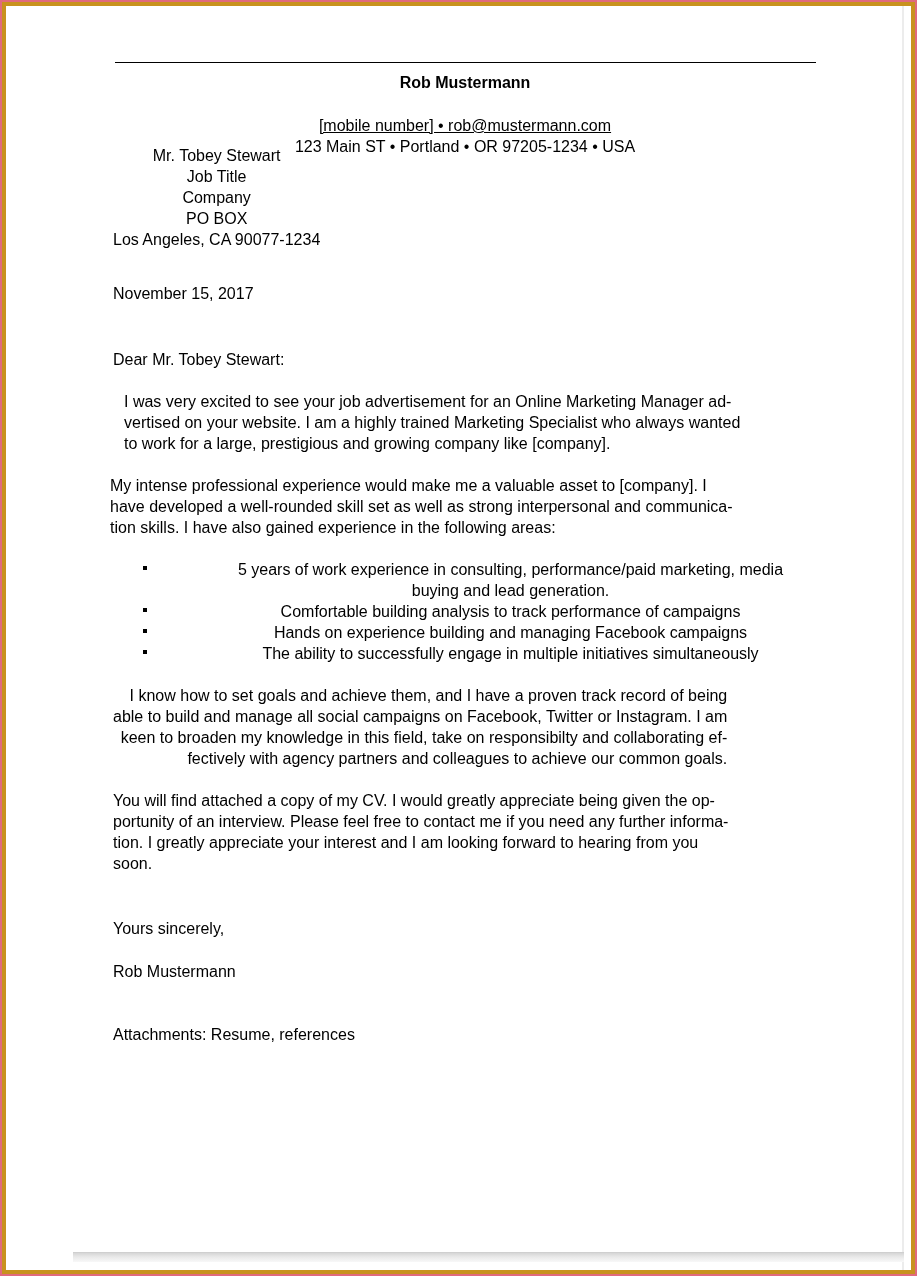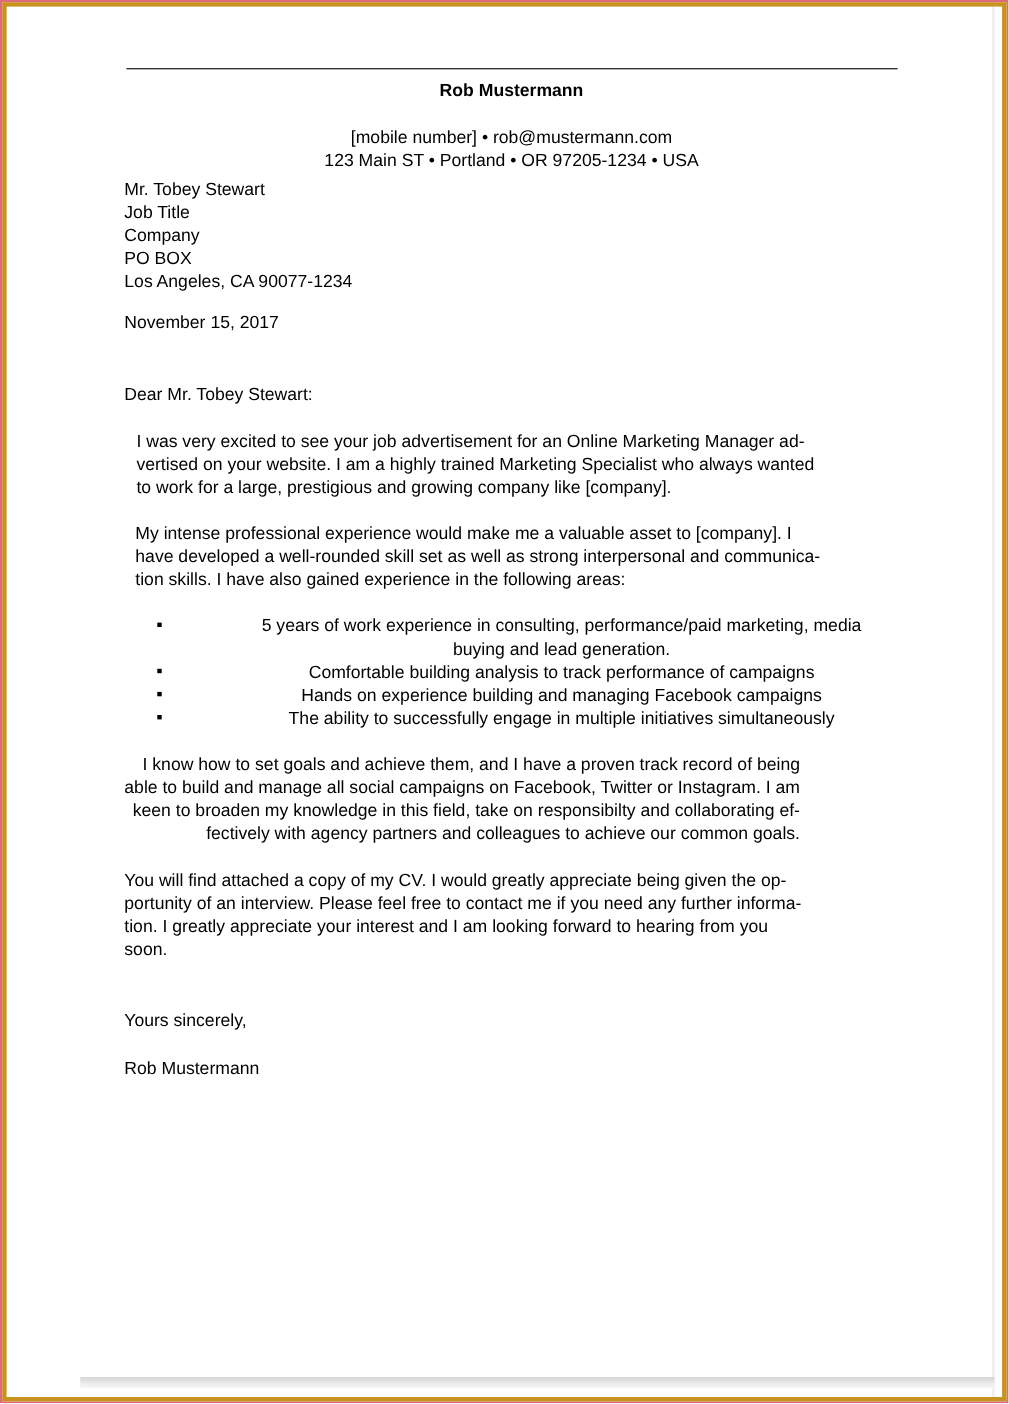--- a/index.html
+++ b/index.html
@@ -54,27 +54,27 @@
 
   .hr-rule {
     position: absolute;
     left: 109px; top: 56px;
     width: 701px; height: 1px;
     background: #000;
   }
 
   .sender-name   { top: 66px; font-weight: bold; }
   .sender-addr   { top: 88px; margin-top: 42px; }
-  .sender-contact{ top: 109px; }
+  .sender-contact{ top: 109px; text-decoration: underline; }
 
-  .recipient   { left: 107px; top: 156px; }
+  .recipient   { left: 107px; top: 139px; text-align: center; }
   .date        { left: 107px; top: 277px; }
   .salutation  { left: 107px; top: 343px; }
   .para-1      { left: 118px; top: 385px; }
-  .para-2      { left: 117px; top: 469px; }
+  .para-2      { left: 104px; top: 469px; }
   .para-3      { left: 107px; top: 679px; text-align: right; }
   .para-4      { left: 107px; top: 784px; }
   .closing     { left: 107px; top: 912px; }
   .signature   { left: 107px; top: 955px; }
   .attachments { left: 107px; top: 1018px; }
 
   .bullet-list {
     position: absolute;
     left: 107px; top: 553px;
     width: 740px;
@@ -161,20 +161,21 @@
 
     <div class="txt para-4">You will find attached a copy of my CV. I would greatly appreciate being given the op-
 portunity of an interview. Please feel free to contact me if you need any further informa-
 tion. I greatly appreciate your interest and I am looking forward to hearing from you
 soon.</div>
 
     <div class="txt closing">Yours sincerely,</div>
 
     <div class="txt signature">Rob Mustermann</div>
 
+    <div class="txt attachments">Attachments: Resume, references</div>
 
     <div class="page-edge"></div>
 
     <div class="h-scrollbar"></div>
   </div>
 
   <div class="frame-outer"></div>
   <div class="frame-inner" style="inset:2px;"></div>
 
 </div>

